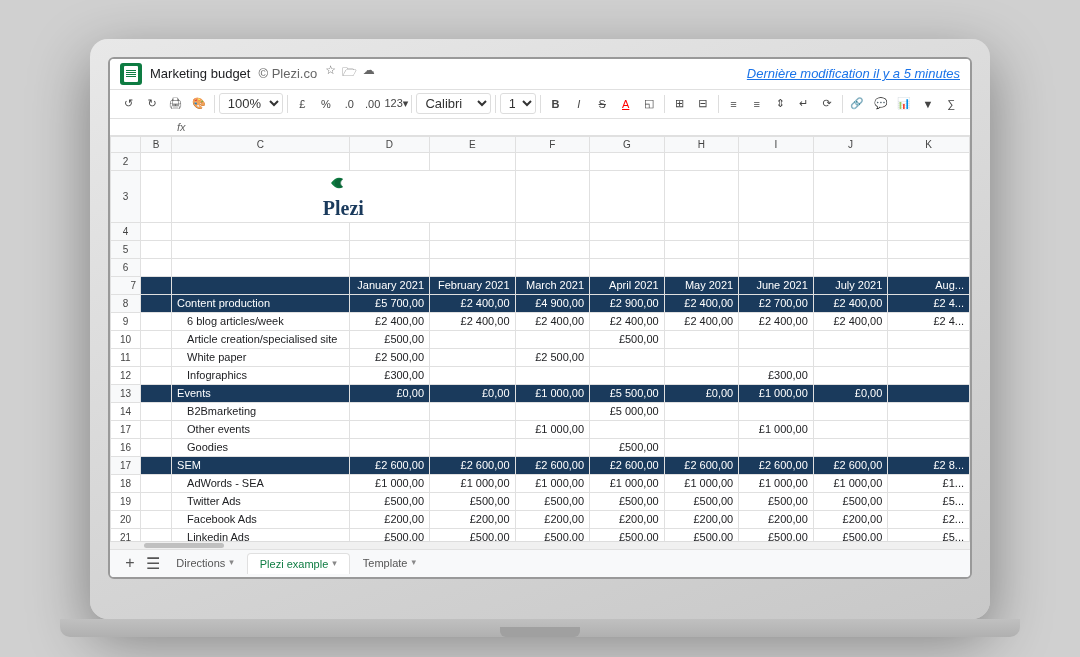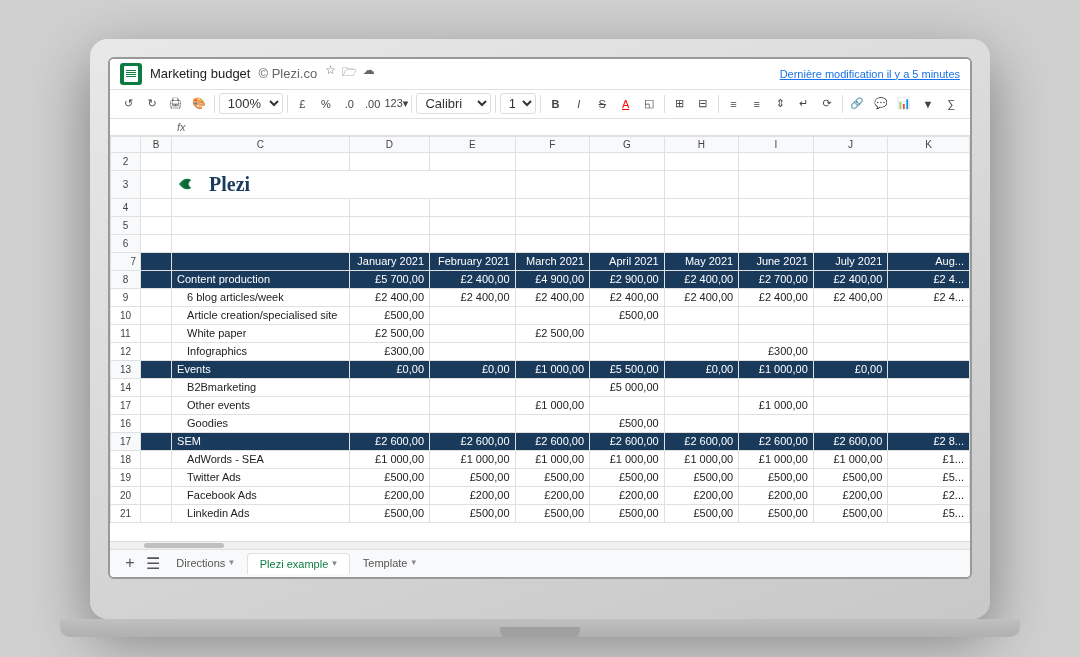--- a/index.html
+++ b/index.html
@@ -97,24 +97,25 @@
       color: #202124;
     }
     .title-icons {
       display: flex;
       gap: 6px;
       color: #666;
       font-size: 12px;
     }
     .last-modified {
       margin-left: auto;
-      font-size: 11px;
+      font-size: 13px;
       color: #1a73e8;
       text-decoration: underline;
       cursor: pointer;
+      font-style: italic;
     }
 
     
     .menu-bar {
       display: flex;
       align-items: center;
       padding: 2px 10px;
       background: #fff;
       border-bottom: 1px solid #e0e0e0;
       gap: 2px;
@@ -451,21 +452,21 @@
               <td></td>
               <td></td>
               <td></td>
               <td></td>
             </tr>
 
             <tr style="height:28px;">
               <td class="row-header">3</td>
               <td></td>
               <td colspan="3">
-                <div style="display:flex; align-items:center; gap:4px;">
+                <div style="display:flex; align-items:center; gap:4px;flex-direction:column;">
                   <svg width="28" height="20" viewBox="0 0 28 20">
                     <path d="M2,10 Q8,2 14,6 Q8,10 14,14 Q8,18 2,10 Z" fill="#0e7c42"></path>
                     <path d="M6,8 Q10,4 14,6 Q10,10 14,14 Q10,16 6,12 Z" fill="#0a5c32" opacity="0.6"></path>
                   </svg>
                   <span style="font-size:20px; font-weight:700; color:#1a3a5c; font-family:Georgia,serif;">Plezi</span>
                 </div>
               </td>
               <td></td>
               <td></td>
               <td></td>

